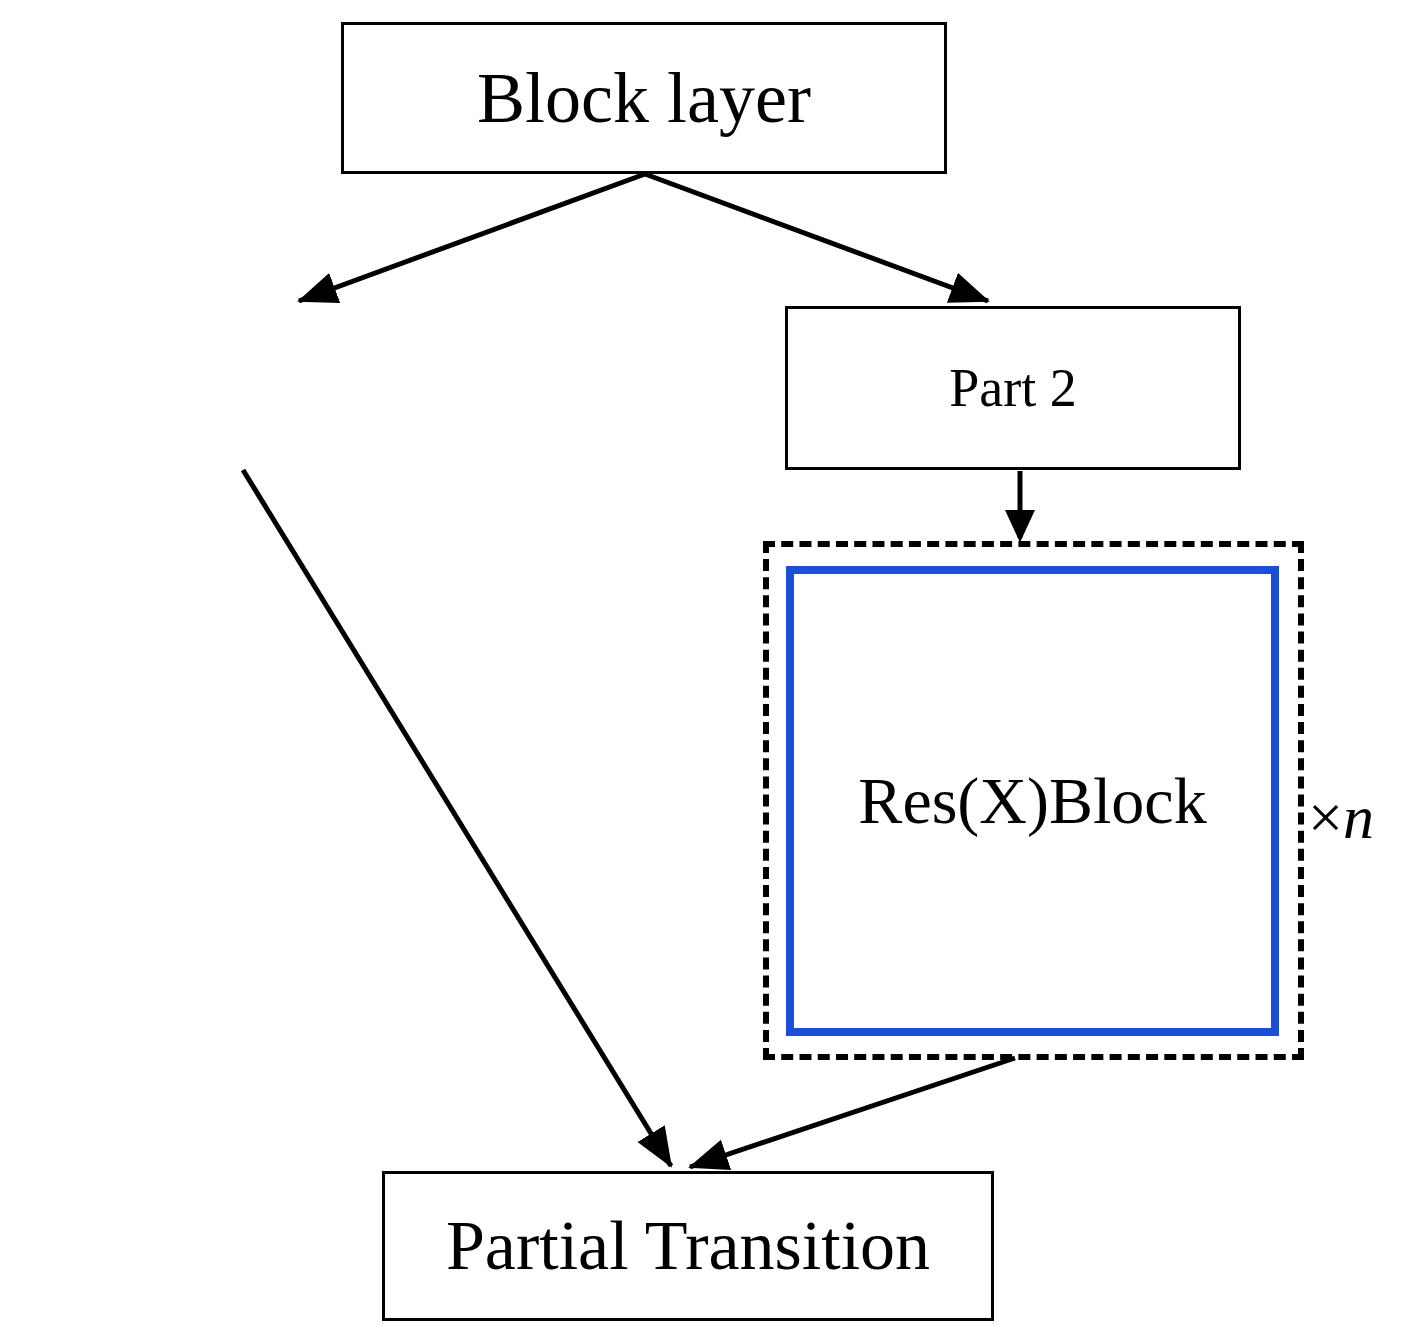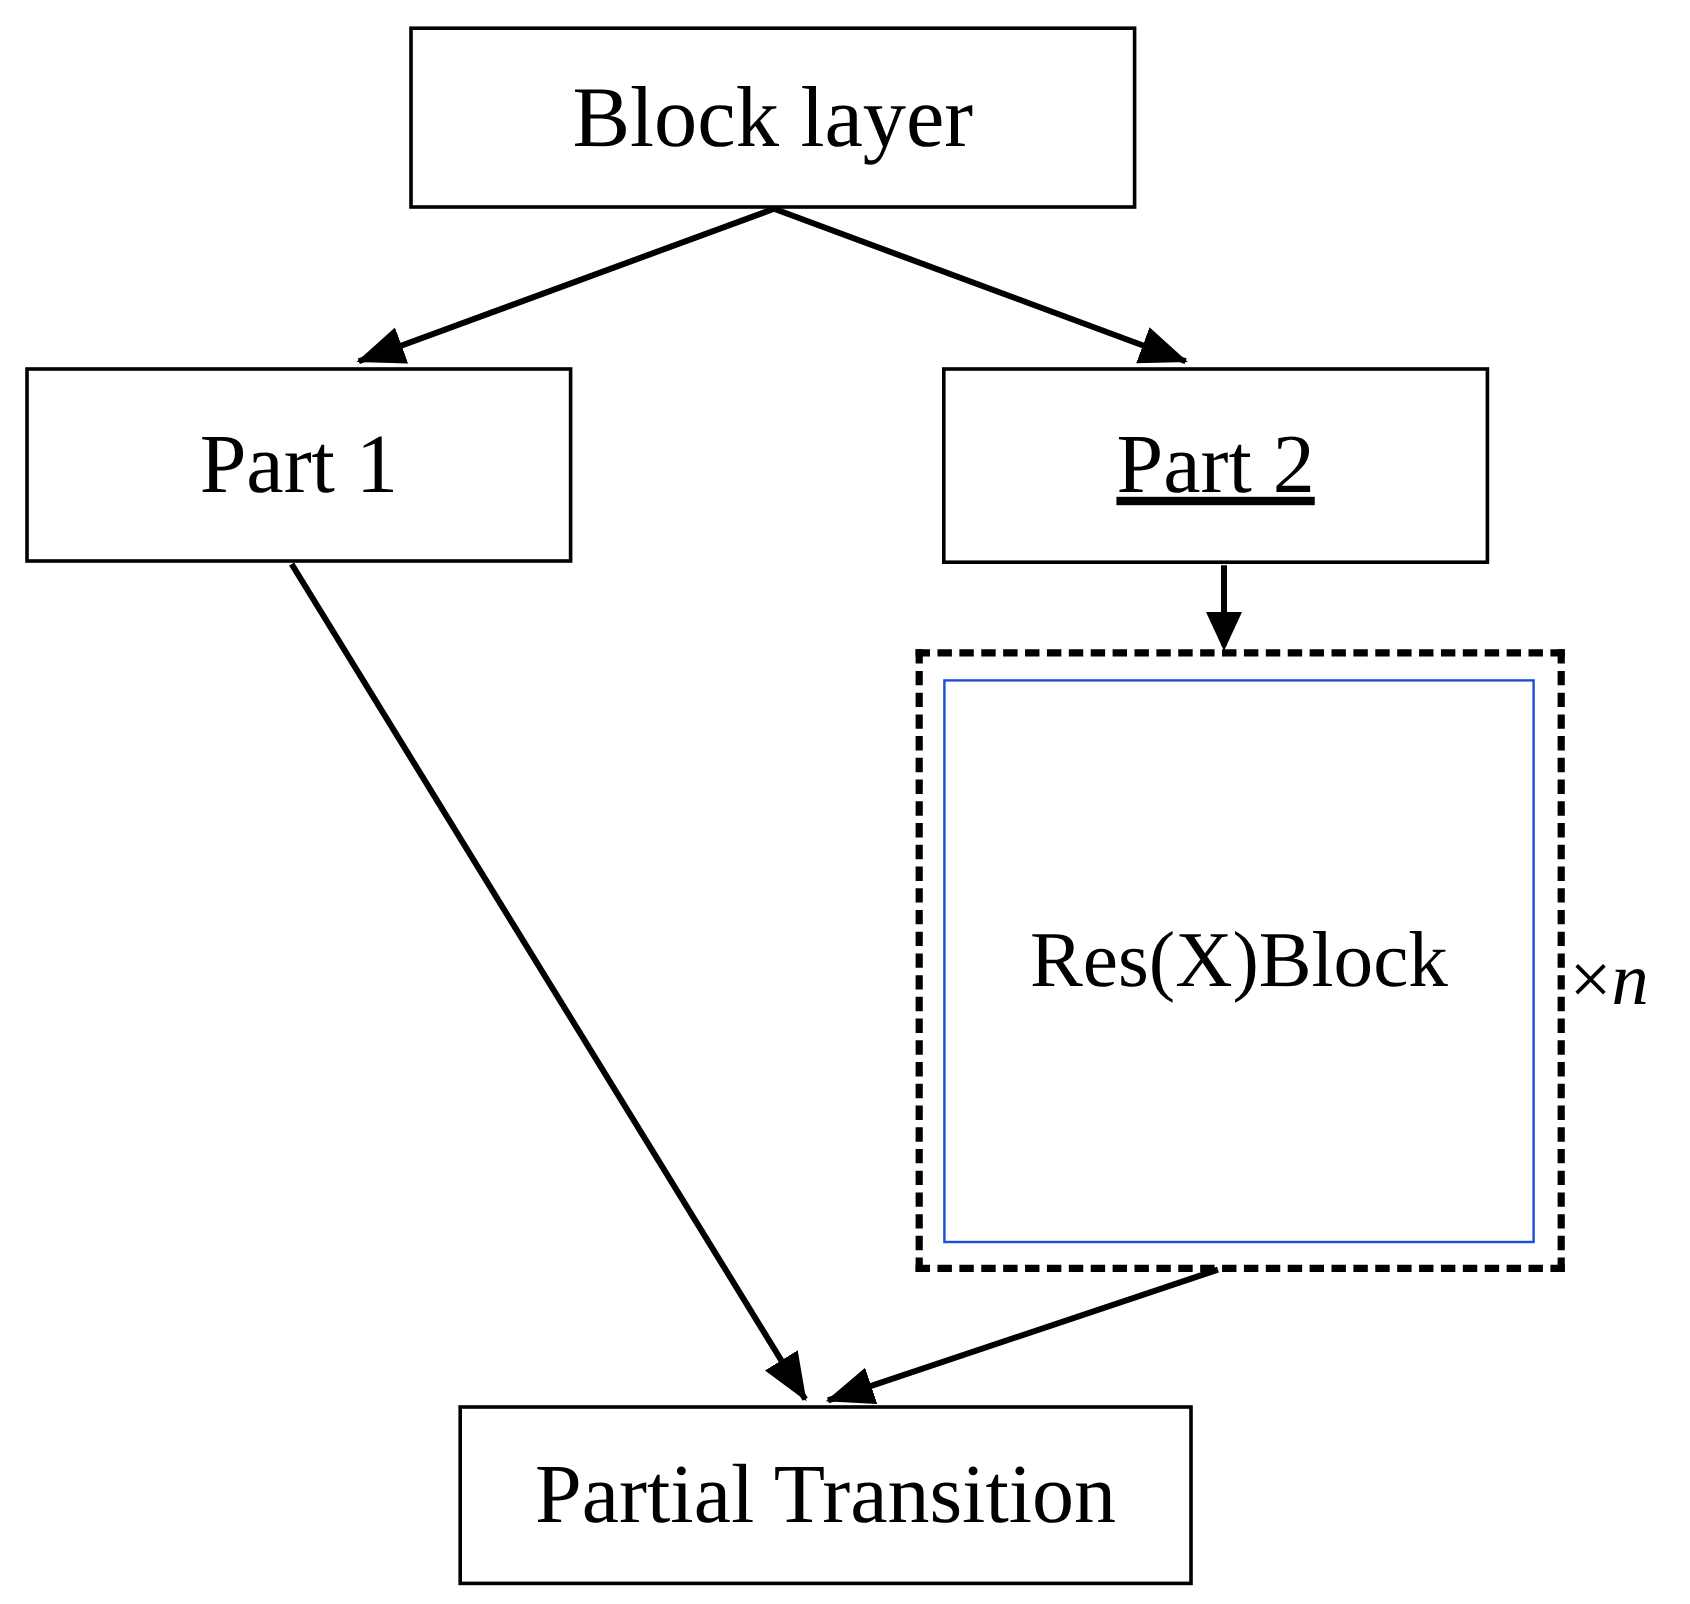--- a/index.html
+++ b/index.html
@@ -42,38 +42,38 @@
     left: 341px; top: 22px; width: 606px; height: 152px;
   }
   #base-layer-box .node-label { font-size: 72px; }
   #part1-box {
     left: 21px; top: 306px; width: 456px; height: 163px;
   }
   #part1-box .node-label { font-size: 70px; }
   #part2-box {
     left: 785px; top: 306px; width: 456px; height: 164px;
   }
-  #part2-box .node-label { font-size: 70px; text-decoration: underline; }
+  #part2-box .node-label { font-size: 54px; }
   #partial-transition-box {
     left: 382px; top: 1171px; width: 612px; height: 150px;
   }
   #partial-transition-box .node-label { font-size: 70px; }
 
   #res-block-dashed {
     position: absolute;
     left: 763px; top: 541px; width: 541px; height: 519px;
     box-sizing: border-box;
     border: 6px dashed #000000;
     background: transparent;
   }
   #res-block-inner {
     position: absolute;
     left: 786px; top: 566px; width: 493px; height: 470px;
     box-sizing: border-box;
-    border: 2px solid #1d4ed8;
+    border: 8px solid #1d4ed8;
     background: transparent;
     display: flex;
     flex-direction: column;
     align-items: center;
     justify-content: center;
   }
   #res-block-inner .res-line {
     font-family: "Liberation Serif", "DejaVu Serif", serif;
     font-size: 66px;
     color: #000000;
@@ -117,23 +117,20 @@
 
     <line x1="243" y1="470" x2="671" y2="1166" stroke="#000000" stroke-width="5" marker-end="url(#arrowhead)"></line>
 
     <line x1="1015" y1="1058" x2="690" y2="1167" stroke="#000000" stroke-width="5" marker-end="url(#arrowhead)"></line>
   </svg>
 
   <div class="node-box" id="base-layer-box">
     <span class="node-label">Block layer</span>
   </div>
 
-  <div class="node-box" id="part1-box">
-    <span class="node-label">Part 1</span>
-  </div>
 
   <div class="node-box" id="part2-box">
     <span class="node-label">Part 2</span>
   </div>
 
   <div id="res-block-dashed"></div>
 
   <div id="res-block-inner">
     <span class="res-line">Res(X)Block</span>
   </div>

